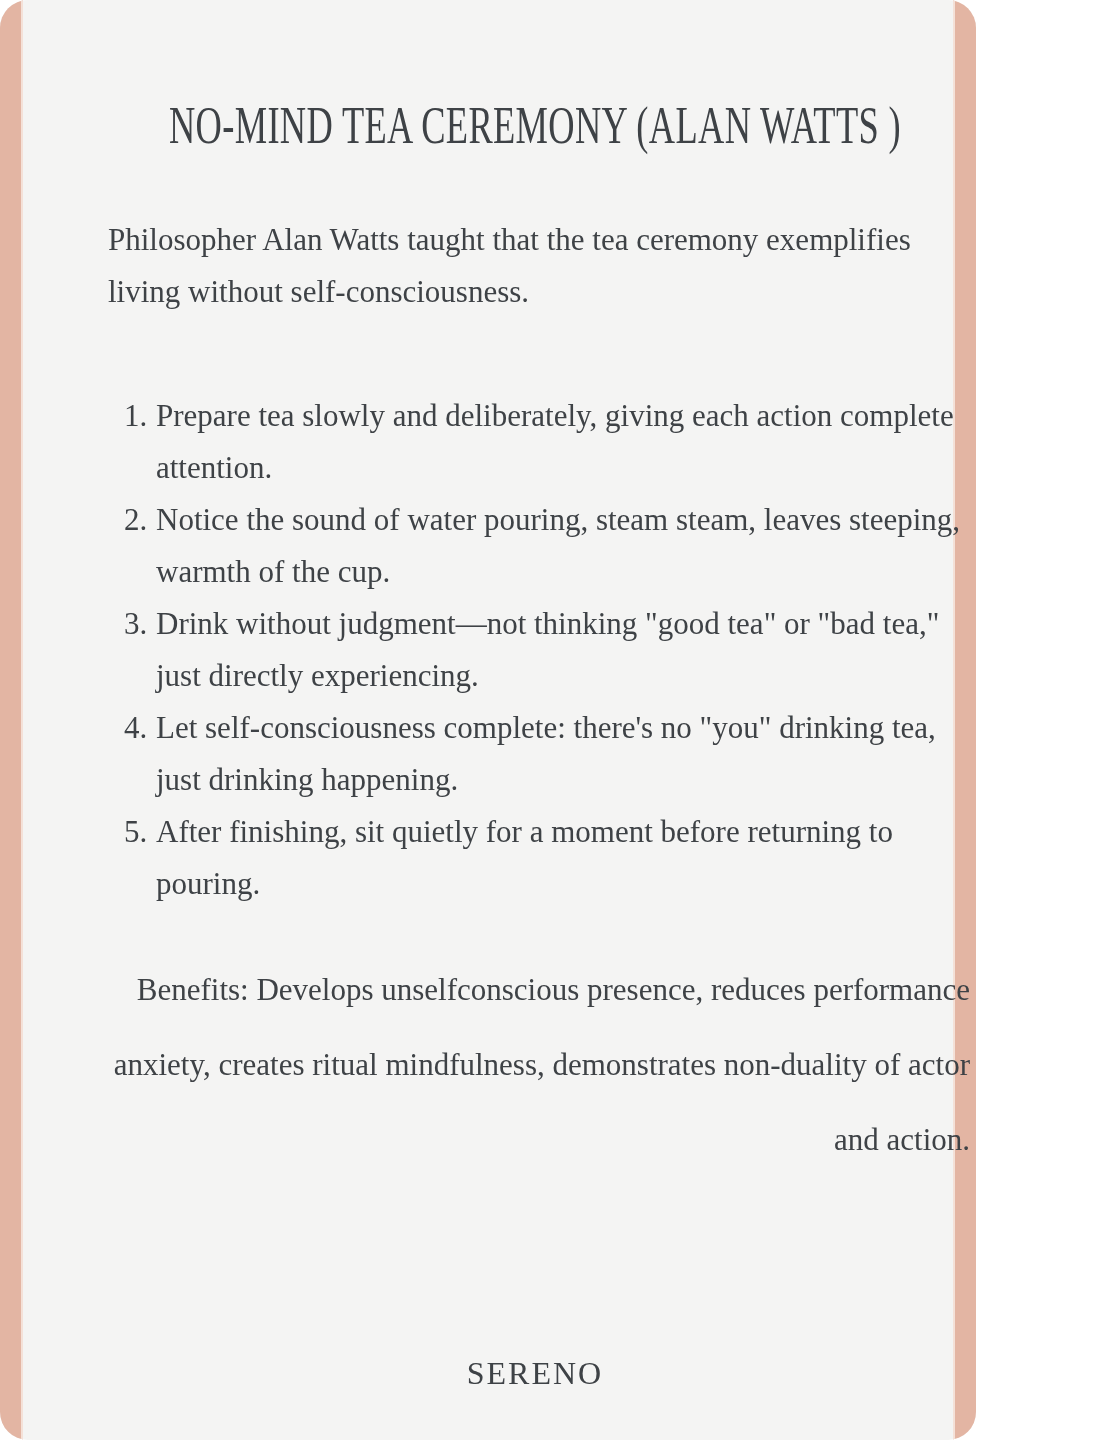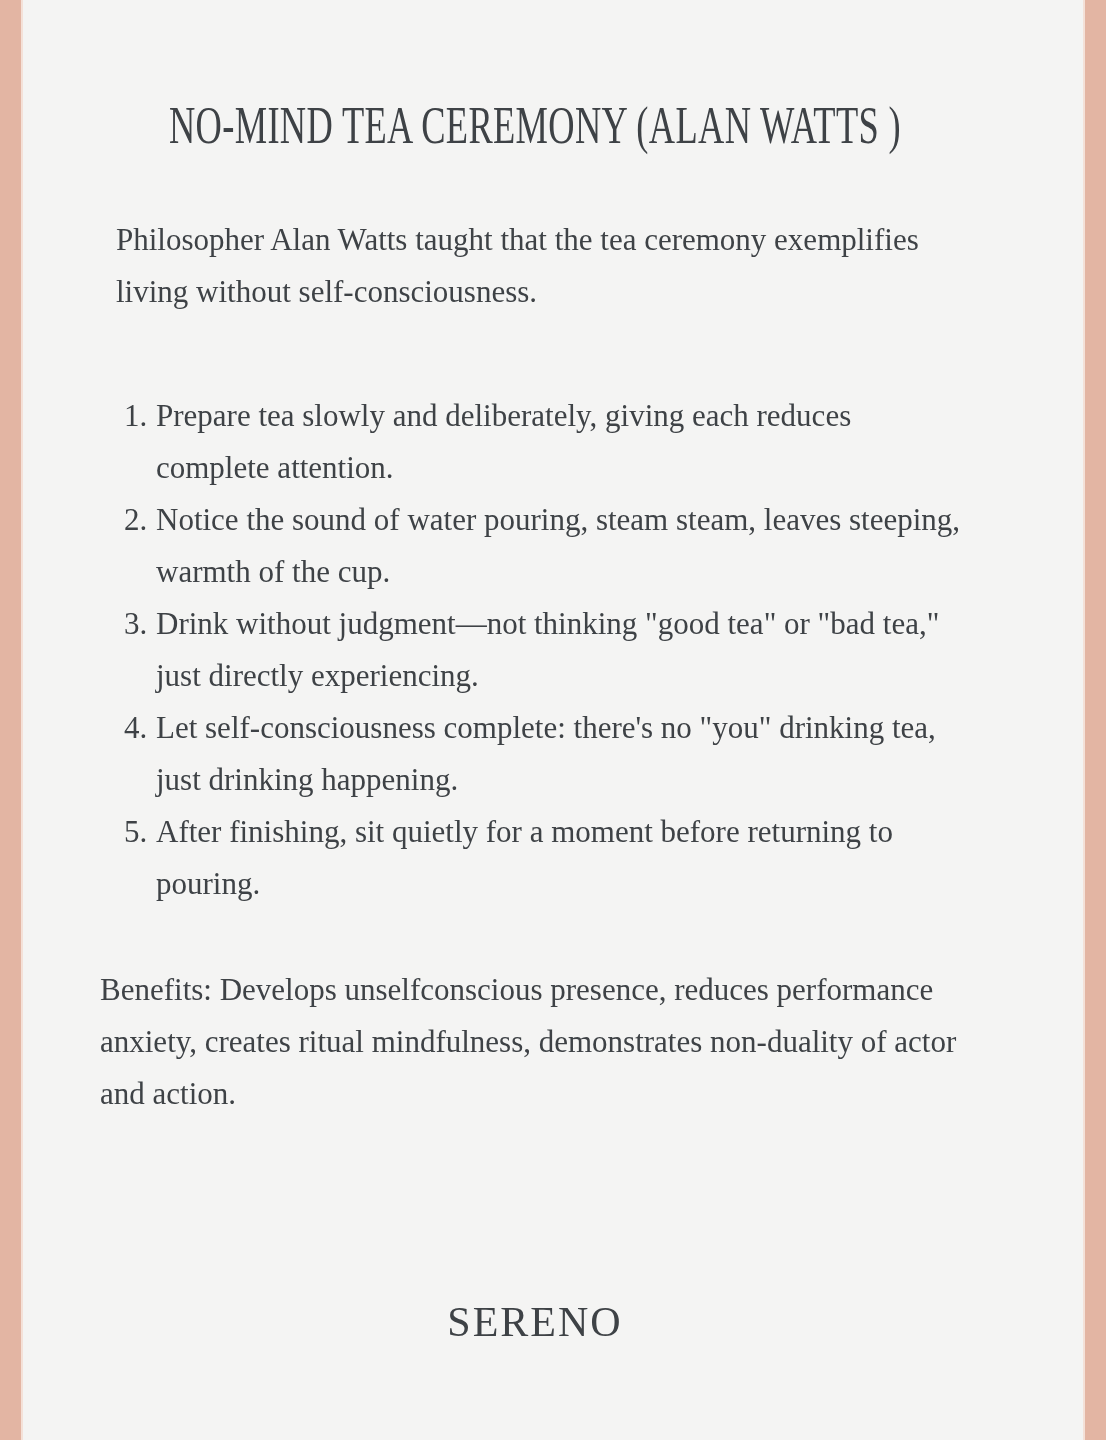--- a/index.html
+++ b/index.html
@@ -4,26 +4,27 @@
 <style>
   :root{
     --frame:#e3b5a3;
     --frame-edge:#f4e1d8;
     --bg:#f4f4f3;
     --text:#3e4246;
   }
   html,body{margin:0;padding:0;background:#ffffff;}
   .page{
     position:relative;
-    width:1106px;
+    width:976px;
     height:1440px;
     background:var(--bg);
     overflow:hidden;
     font-family:"Liberation Serif", serif;
     color:var(--text);
+    border-radius:28px;
   }
   .frame{
     position:absolute;top:0;bottom:0;width:21px;
     background:var(--frame);
   }
   .frame.left{left:0;border-right:2px solid var(--frame-edge);}
   .frame.right{right:0;border-left:2px solid var(--frame-edge);}
   .content{
     position:absolute;
     left:100px;
@@ -36,21 +37,21 @@
     font-size:52px;
     line-height:60px;
     text-align:center;
     white-space:nowrap;
     letter-spacing:0.5px;
     transform:scaleX(0.70);
     transform-origin:50% 50%;
     color:var(--text);
   }
   .intro{
-    margin:58px 16px 0;
+    margin:58px 8px 0;
     font-size:31px;
     line-height:52px;
   }
   ol.steps{
     margin:72px 0 0;
     padding:0;
     list-style:none;
     counter-reset:step;
   }
   ol.steps li{
@@ -60,46 +61,47 @@
     font-size:31px;
     line-height:52px;
   }
   ol.steps li::before{
     content:counter(step) ".";
     position:absolute;
     left:24px;
     top:0;
   }
   .benefits{
-    margin:54px 0 0;
+    margin:42px 0 0;
     font-size:31px;
-    line-height:52px;
+    line-height:75px;
+    text-align:right;
   }
   .brand{
     margin:178px 0 0;
     text-align:center;
-    font-size:42px;
+    font-size:32px;
     letter-spacing:2px;
     color:var(--text);
   }
 </style>
 </head>
 <body>
 
 <div class="page">
   <div class="frame left"></div>
   <div class="frame right"></div>
 
   <div class="content">
     <h1 class="title">NO-MIND TEA CEREMONY (ALAN WATTS )</h1>
 
     <p class="intro">Philosopher Alan Watts taught that the tea ceremony exemplifies living without self-consciousness.</p>
 
     <ol class="steps">
-      <li>Prepare tea slowly and deliberately, giving each reduces complete attention.</li>
+      <li>Prepare tea slowly and deliberately, giving each action complete attention.</li>
       <li>Notice the sound of water pouring, steam steam, leaves steeping, warmth of the cup.</li>
       <li>Drink without judgment—not thinking "good tea" or "bad tea," just directly experiencing.</li>
       <li>Let self-consciousness complete: there's no "you" drinking tea, just drinking happening.</li>
       <li>After finishing, sit quietly for a moment before returning to pouring.</li>
     </ol>
 
     <p class="benefits">Benefits: Develops unselfconscious presence, reduces performance anxiety, creates ritual mindfulness, demonstrates non-duality of actor and action.</p>
 
     <div class="brand">SERENO</div>
   </div>

